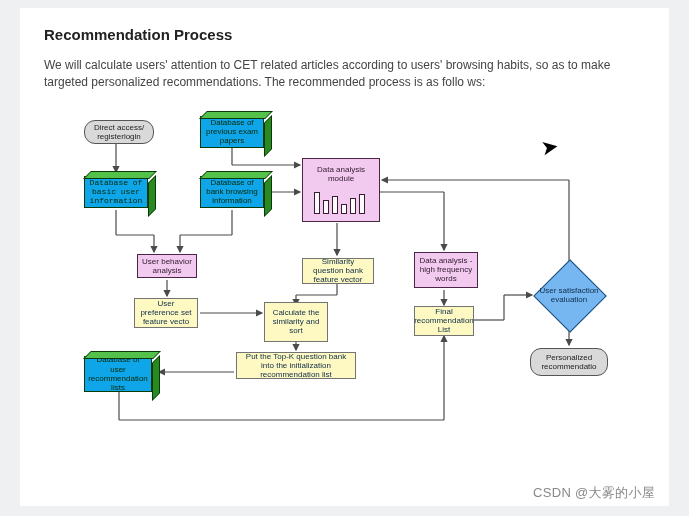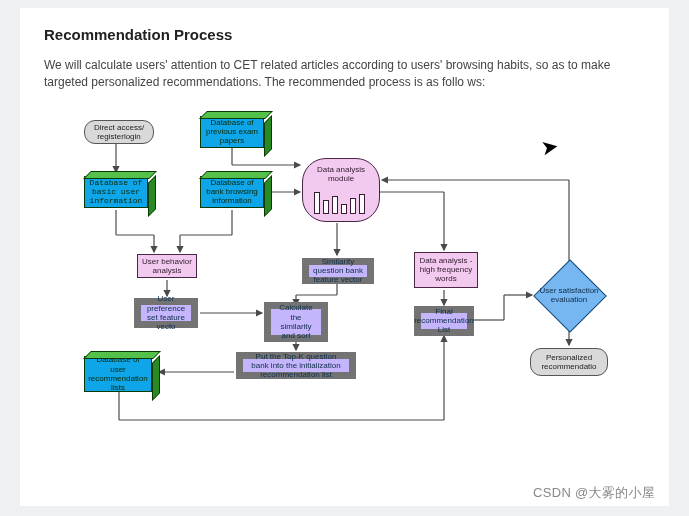--- a/index.html
+++ b/index.html
@@ -59,22 +59,22 @@
     background: #0ea5e9;
     border: 1px solid #0a3a06;
     color: #082904;
   }
   .pink {
     background: #f2caef;
     border: 1px solid #4a2545;
     color: #311a2e;
   }
   .blue {
-    background: #c4b5fd;
-    border: 7px solid #737373;
+    background: #fef9c3;
+    border: 1px solid #737373;
     color: #0e2d48;
   }
   .grey {
     background: #d9d9d9;
     border: 1px solid #555;
     color: #222;
   }
   
   .td-top {
     position: absolute;
@@ -193,21 +193,21 @@
     <div class="td-side" style="left:220px; top:9px;  height:32px; background:#2a8a22; border:1px solid #0a3a06;"></div>
 
     <div class="node green" style="left:40px; top:66px; width:64px; height:32px;font-family:Liberation Mono, monospace;">Database of basic user information</div>
     <div class="td-top" style="left:43px;  top:61px; width:64px; background:#54c24a; border:1px solid #0a3a06;"></div>
     <div class="td-side" style="left:104px; top:69px; height:32px; background:#2a8a22; border:1px solid #0a3a06;"></div>
 
     <div class="node green" style="left:156px; top:66px; width:64px; height:32px;">Database of bank browsing information</div>
     <div class="td-top" style="left:159px; top:61px; width:64px; background:#54c24a; border:1px solid #0a3a06;"></div>
     <div class="td-side" style="left:220px; top:69px; height:32px; background:#2a8a22; border:1px solid #0a3a06;"></div>
 
-    <div class="node pink" style="left:258px; top:48px; width:78px; height:64px; align-items:flex-start; padding-top:6px;border-radius:24px;">
+    <div class="node pink" style="left:258px; top:48px; width:78px; height:64px; align-items:flex-start; padding-top:6px;">
       <span>Data analysis module</span>
     </div>
 
     <div class="chart-bars" style="left:270px; top:82px;">
       <div style="height:22px;"></div>
       <div style="height:14px;"></div>
       <div style="height:18px;"></div>
       <div style="height:10px;"></div>
       <div style="height:16px;"></div>
       <div style="height:20px;"></div>

